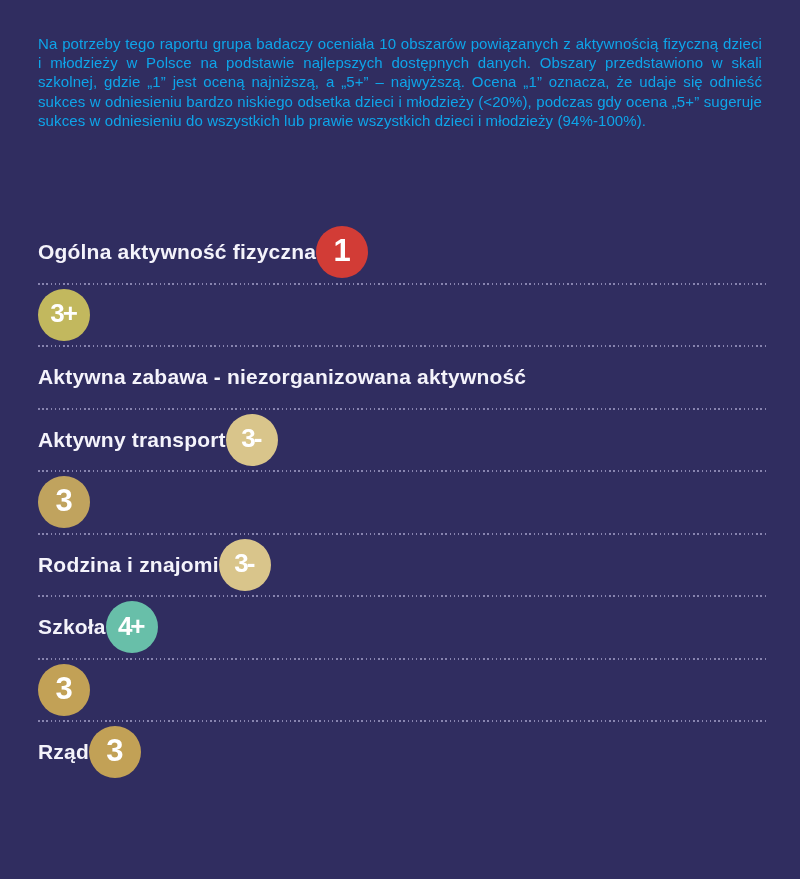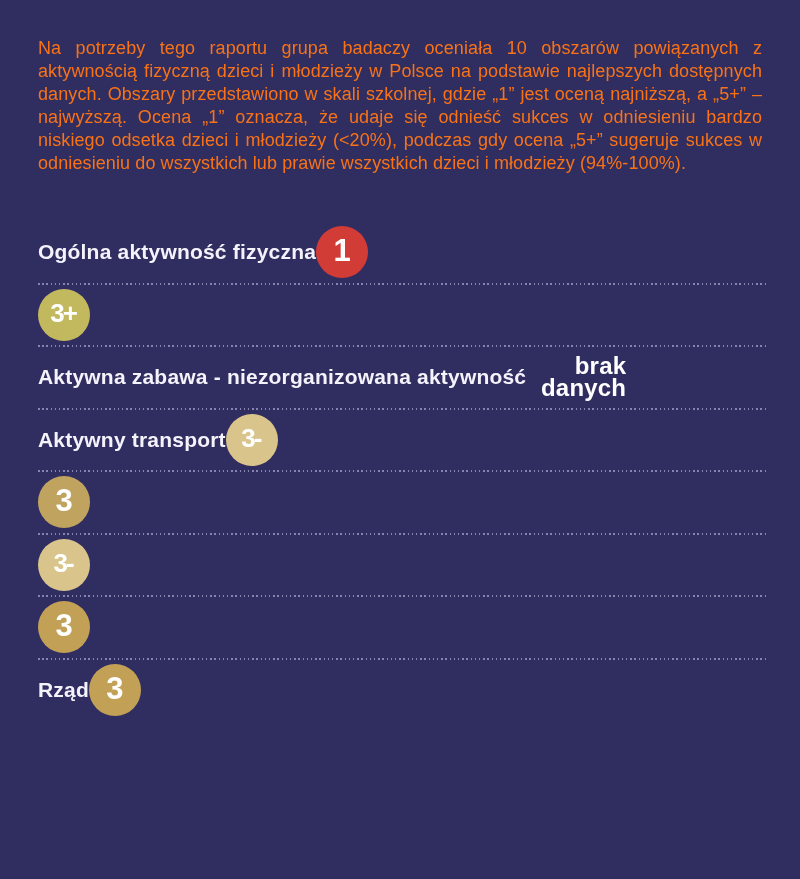--- a/index.html
+++ b/index.html
@@ -12,22 +12,22 @@
     position: relative;
     overflow: hidden;
     font-family: "Liberation Sans", "DejaVu Sans", sans-serif;
     background: #302d60; 
   }
   .intro {
     position: absolute;
     top: 19px;
     left: 38px;
     width: 724px;
-    color: #f97316;
-    font-size: 18px;
+    color: #0ea5e9;
+    font-size: 15px;
     line-height: 1.28;
     font-weight: 500;
     text-align: justify;
     letter-spacing: 0.1px;
   }
   .grades-list {
     position: absolute;
     top: 221px;
     left: 38px;
     width: 724px;
@@ -103,40 +103,45 @@
   </div>
 
   <div class="grade-row">
     <span class="grade-badge two-char" style="background: rgb(194, 184, 94);">3+</span>
 
   </div>
 
   <div class="grade-row">
     <span class="grade-label">Aktywna zabawa - niezorganizowana aktywność</span>
 
-    <span class="no-data">brak danych</span>
   </div>
 
   <div class="grade-row">
     <span class="grade-label">Aktywny transport</span>
     <span class="grade-badge two-char" style="background: rgb(217, 197, 139);">3-</span>
 
   </div>
 
 
   <div class="grade-row">
     <span class="grade-badge" style="background: rgb(192, 163, 94);">3</span>
 
   </div>
 
   <div class="grade-row">
+    <span class="grade-label">Rodzina i znajomi</span>
     <span class="grade-badge two-char" style="background: rgb(217, 197, 139);">3-</span>
 
   </div>
 
+  <div class="grade-row">
+    <span class="grade-label">Szkoła</span>
+    <span class="grade-badge two-char" style="background: rgb(104, 191, 169);">4+</span>
+
+  </div>
 
   <div class="grade-row">
     <span class="grade-badge" style="background: rgb(194, 161, 86);">3</span>
 
   </div>
 
   <div class="grade-row">
     <span class="grade-label">Rząd</span>
     <span class="grade-badge" style="background: rgb(194, 161, 86);">3</span>
 

